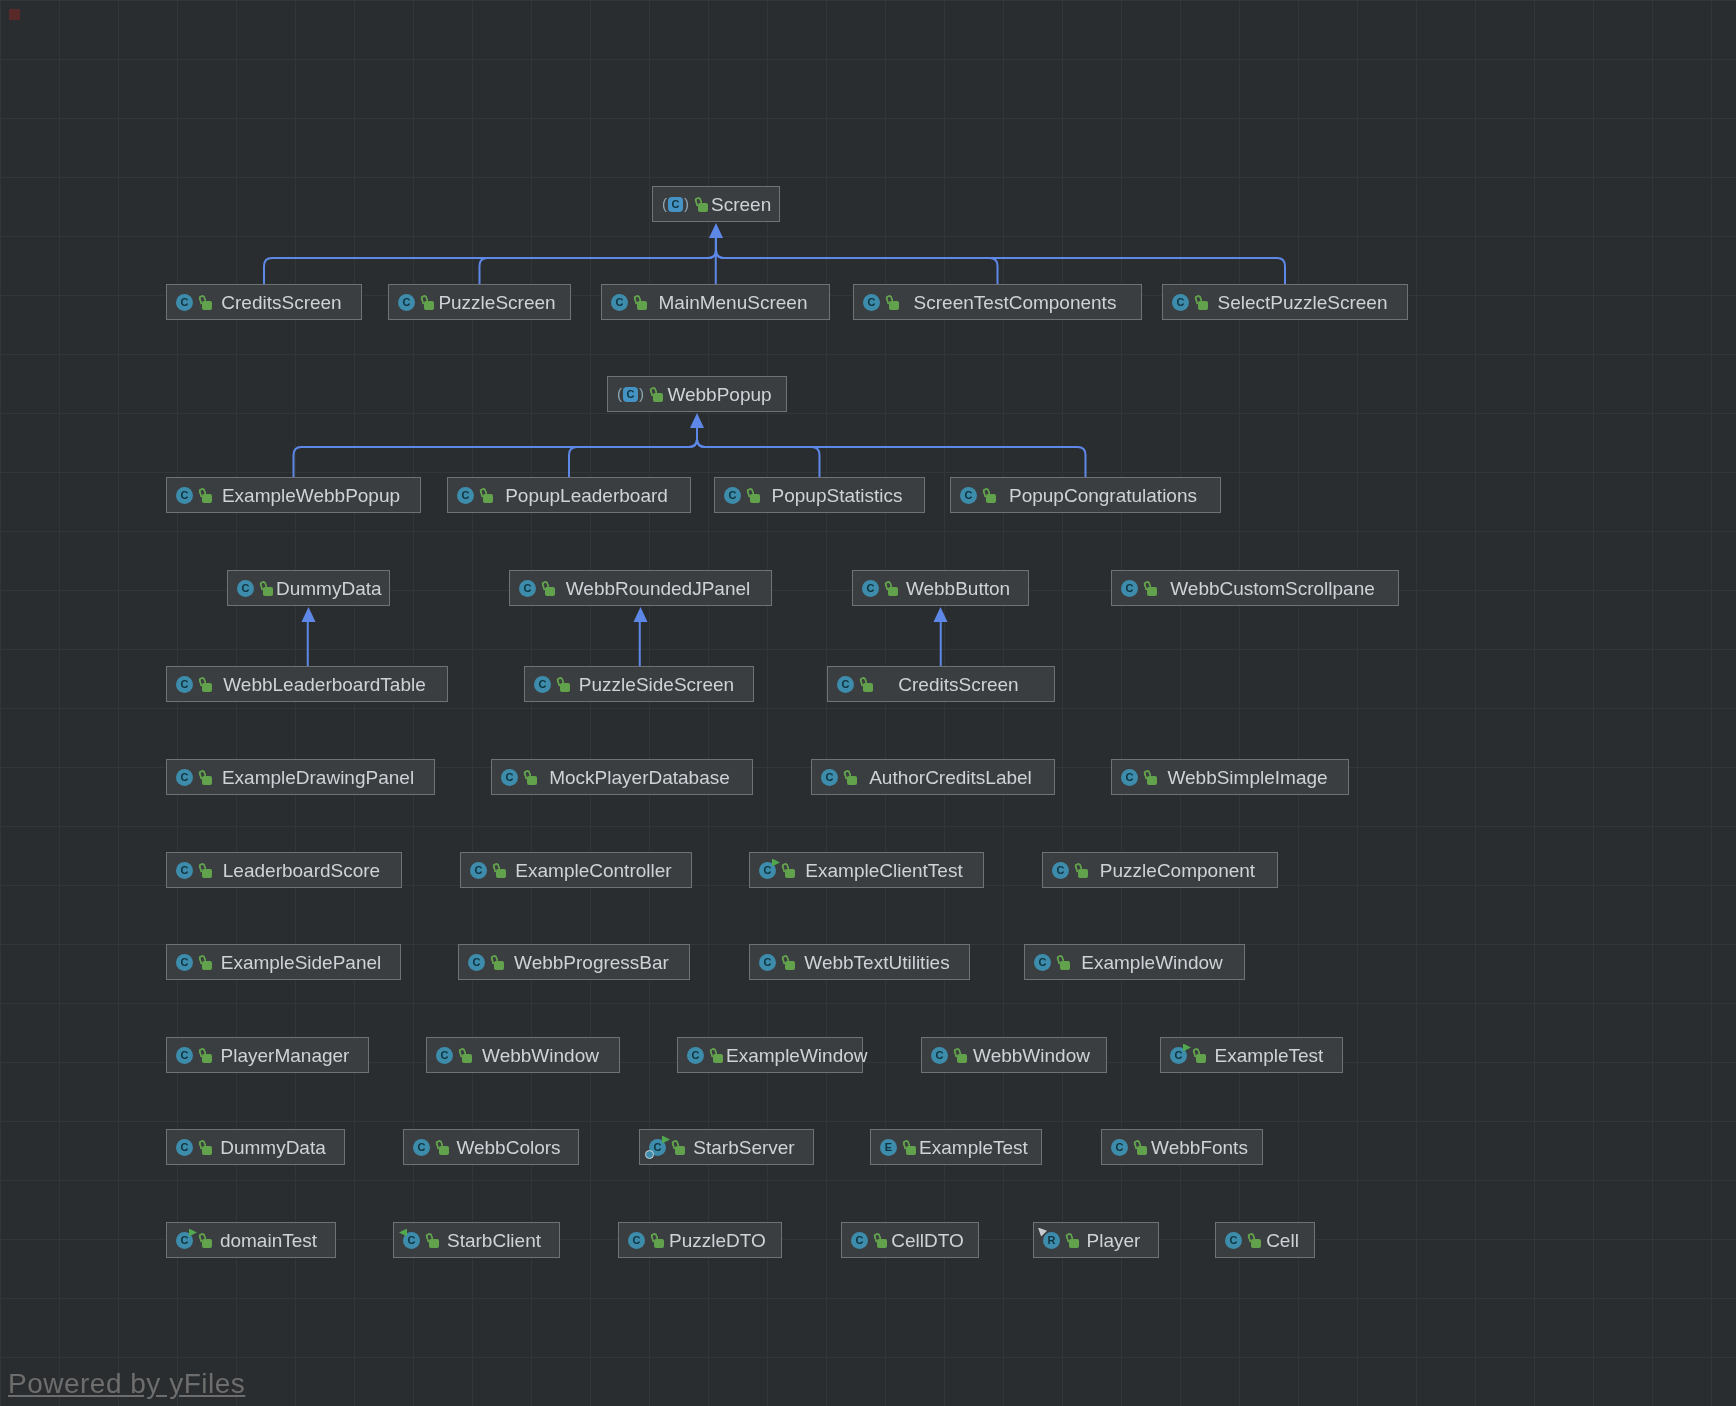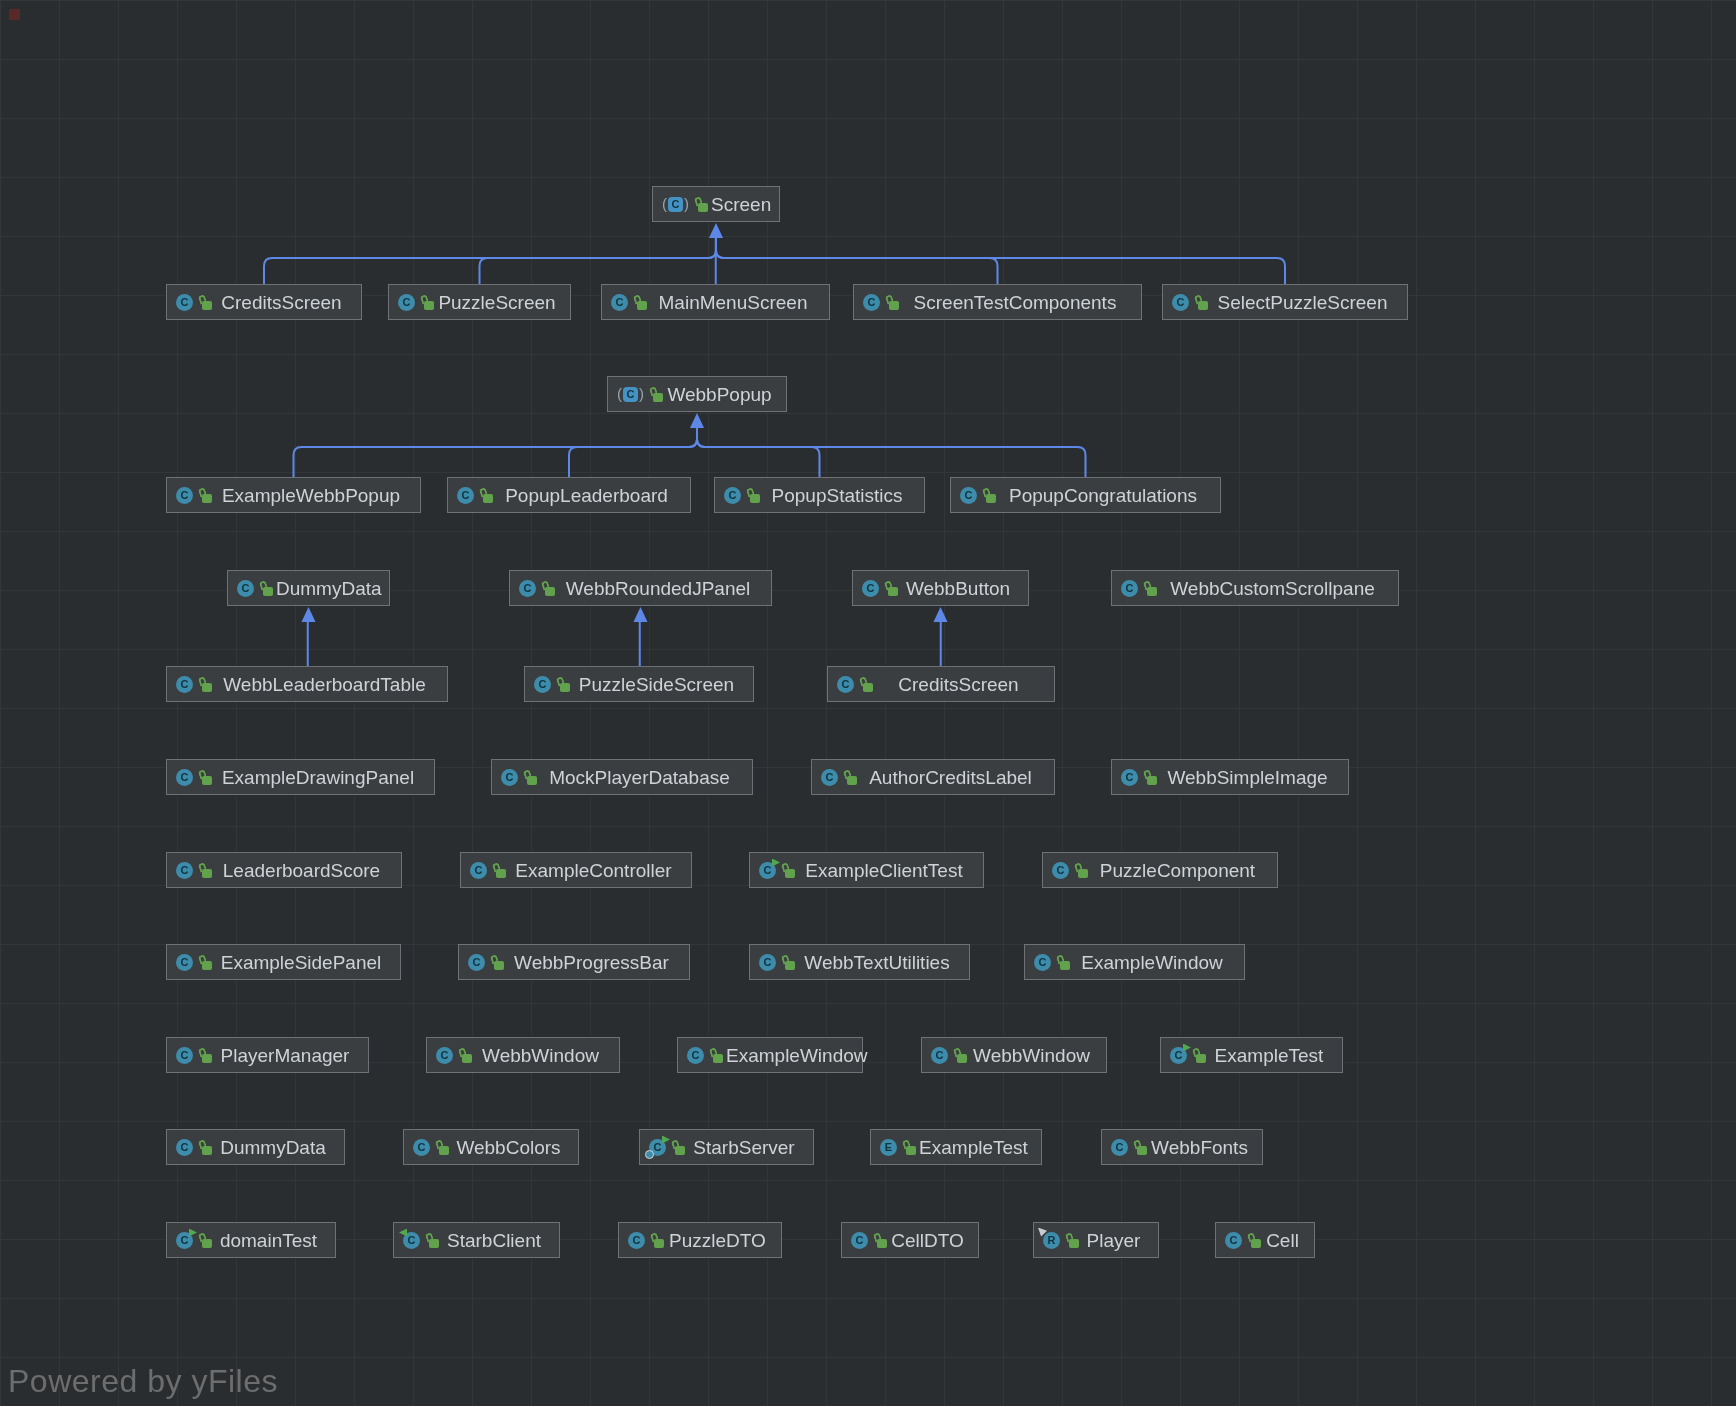--- a/index.html
+++ b/index.html
@@ -49,22 +49,23 @@
   .lock::after{
     content:"";position:absolute;bottom:0;right:0;width:10px;height:9px;
     background:var(--lock_green);border-radius:2px;
   }
   .badge{position:absolute;}
   .b-run{top:-3px;right:-4px;width:8px;height:8px;background:var(--run_badge_green);clip-path:polygon(0 0,100% 50%,0 100%);}
   .b-run-left{top:-3px;left:-4px;width:8px;height:8px;background:var(--run_badge_green);clip-path:polygon(100% 0,0 50%,100% 100%);}
   .b-clock{bottom:-3px;left:-4px;width:9px;height:9px;border-radius:50%;box-sizing:border-box;background:#3e8cab;border:1.5px solid #d0d5d9;}
   .b-record-arrow{top:-4px;left:-5px;width:9px;height:9px;background:#c7ccd0;clip-path:polygon(0 0,100% 35%,35% 100%);}
   .watermark{
-    position:absolute;left:8px;bottom:6px;font-size:32px;letter-spacing:.5px;
+    position:absolute;left:8px;bottom:6px;font-size:28px;letter-spacing:.5px;
     color:var(--watermark_gray);
+    text-decoration:underline;
   }
   .corner-dot{position:absolute;left:9px;top:9px;width:11px;height:11px;background:#592829;}
 </style>
 </head>
 <body>
 
 <div id="canvas">
   <svg id="edges" width="1736" height="1406">
       <path d="M 264 284 L 264 266 Q 264 258 272 258 L 708 258 Q 716 258 716 250 L 716 236"></path>
       <path d="M 479.5 284 L 479.5 266 Q 479.5 258 487.5 258 L 708 258 Q 716 258 716 250 L 716 236"></path>

